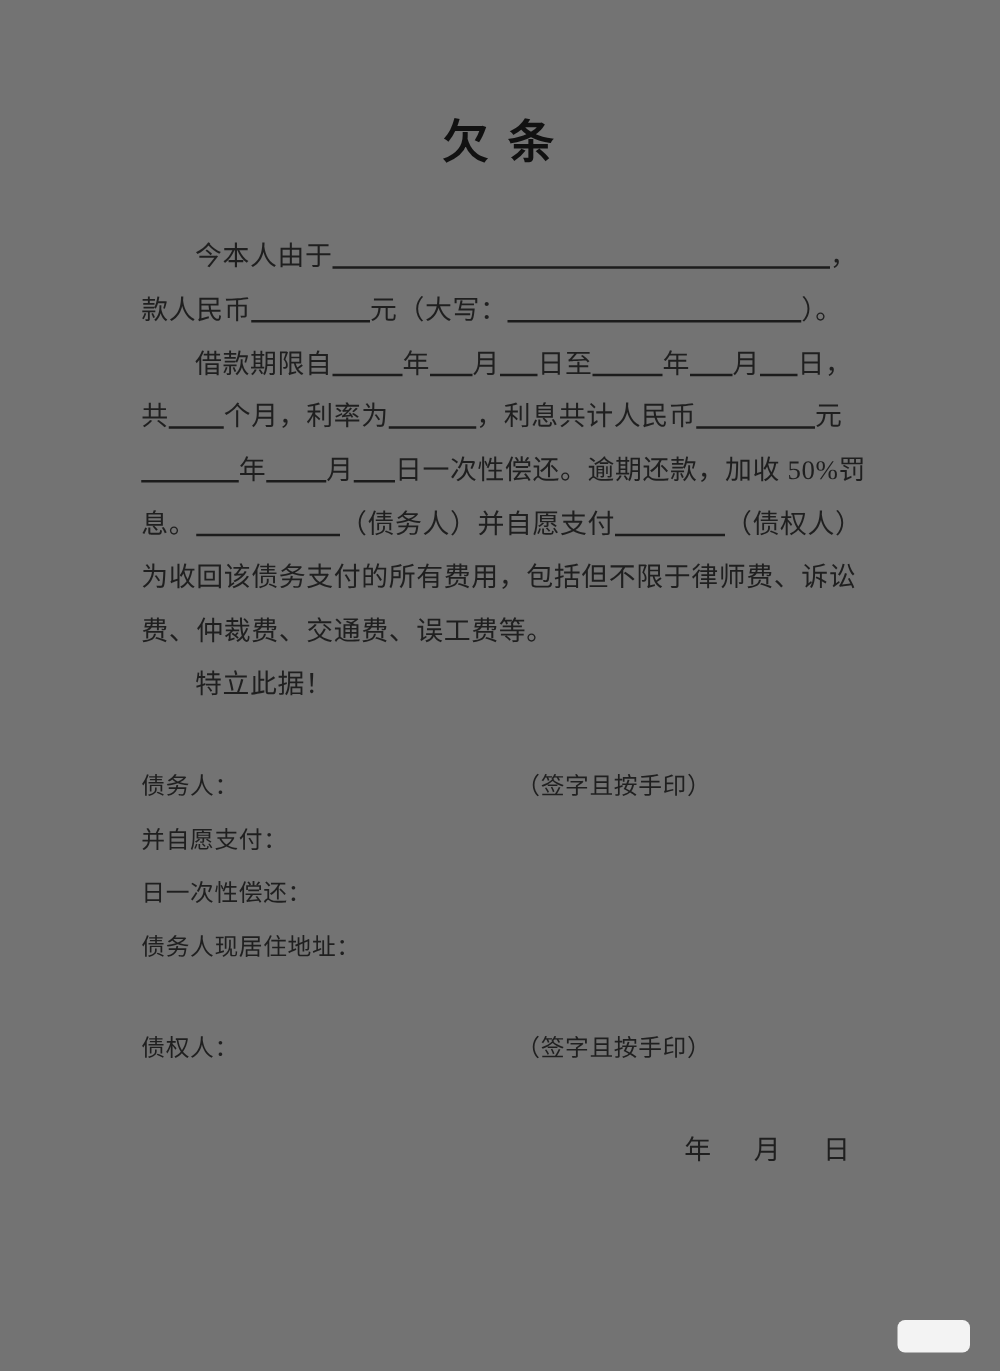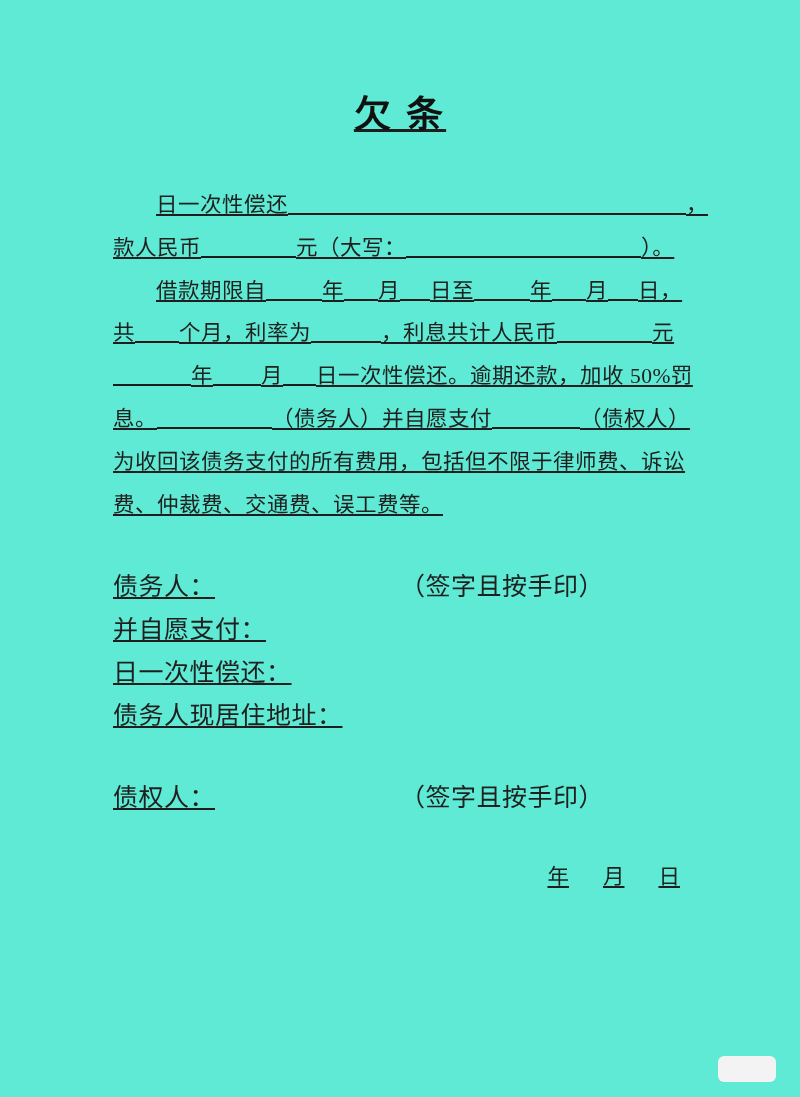--- a/index.html
+++ b/index.html
@@ -4,25 +4,24 @@
 <style>
   html, body {
     margin: 0;
     padding: 0;
     background: #ffffff;
   }
   .page {
     position: relative;
     width: 800px;
     height: 1097px;
-    background: #5eead4;
+    background: #737373;
     overflow: hidden;
     font-family: "Liberation Serif", "DejaVu Serif", serif;
     color: #1f1f1f;
-    text-decoration: underline;
   }
   .title {
     margin: 0;
     padding-top: 90px;
     height: 50px;
     line-height: 50px;
     text-align: center;
     font-size: 37px;
     font-weight: bold;
     letter-spacing: 3px;
@@ -55,26 +54,26 @@
   .sig-block {
     margin-top: 40px;
   }
   .sig-block.creditor {
     margin-top: 39px;
   }
   .sig-row {
     position: relative;
     height: 42.8px;
     line-height: 42.8px;
-    font-size: 25px;
+    font-size: 19px;
     letter-spacing: 0.5px;
   }
   .sig-note {
     position: absolute;
-    left: 287px;
+    left: 300px;
     top: 0;
   }
   .date-row {
     margin-top: 37px;
     height: 42.8px;
     line-height: 42.8px;
     font-size: 21.5px;
     display: flex;
     justify-content: flex-end;
     gap: 34px;
@@ -93,28 +92,29 @@
 </head>
 <body>
 
 <div class="page">
 
   <h1 class="title">欠 条</h1>
 
   <div class="content">
 
     <div class="body-lines">
-        <div class="line indent"><span class="seg">日一次性偿还</span><span class="blank" style="width: 398px;"></span><span class="seg">，</span></div>
+        <div class="line indent"><span class="seg">今本人由于</span><span class="blank" style="width: 398px;"></span><span class="seg">，</span></div>
         <div class="line"><span class="seg">款人民币</span><span class="blank" style="width: 95px;"></span><span class="seg">元（大写：</span><span class="blank" style="width: 235px;"></span><span class="seg">）。</span></div>
         <div class="line indent"><span class="seg">借款期限自</span><span class="blank" style="width: 56px;"></span><span class="seg">年</span><span class="blank" style="width: 34px;"></span><span class="seg">月</span><span class="blank" style="width: 30px;"></span><span class="seg">日至</span><span class="blank" style="width: 56px;"></span><span class="seg">年</span><span class="blank" style="width: 34px;"></span><span class="seg">月</span><span class="blank" style="width: 30px;"></span><span class="seg">日，</span></div>
         <div class="line"><span class="seg">共</span><span class="blank" style="width: 44px;"></span><span class="seg">个月，利率为</span><span class="blank" style="width: 70px;"></span><span class="seg">，利息共计人民币</span><span class="blank" style="width: 95px;"></span><span class="seg">元</span></div>
         <div class="line"><span class="blank" style="width: 78px;"></span><span class="seg">年</span><span class="blank" style="width: 48px;"></span><span class="seg">月</span><span class="blank" style="width: 33px;"></span><span class="seg">日一次性偿还。逾期还款，加收 50%罚</span></div>
         <div class="line"><span class="seg">息。</span><span class="blank" style="width: 115px;"></span><span class="seg">（债务人）并自愿支付</span><span class="blank" style="width: 88px;"></span><span class="seg">（债权人）</span></div>
         <div class="line"><span class="seg">为收回该债务支付的所有费用，包括但不限于律师费、诉讼</span></div>
         <div class="line"><span class="seg">费、仲裁费、交通费、误工费等。</span></div>
+        <div class="line indent"><span class="seg">特立此据！</span></div>
       </div>
 
     <div class="sig-block debtor">
       <div class="sig-row">
         <span class="sig-label">债务人：</span>
         <span class="sig-note">（签字且按手印）</span>
       </div>
       <div class="sig-row">
         <span class="sig-label">并自愿支付：</span>
       </div>

